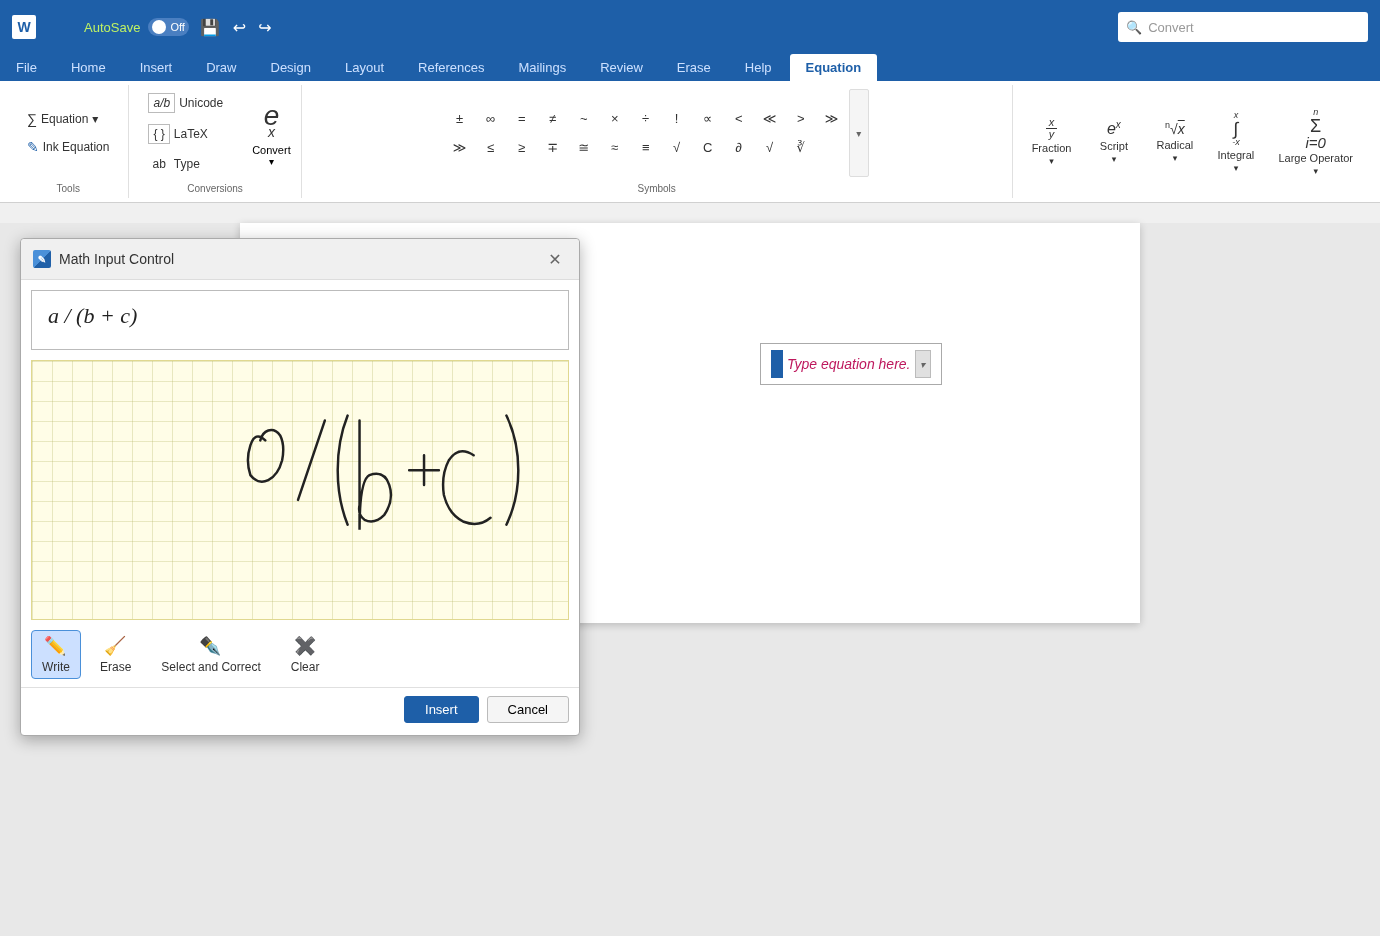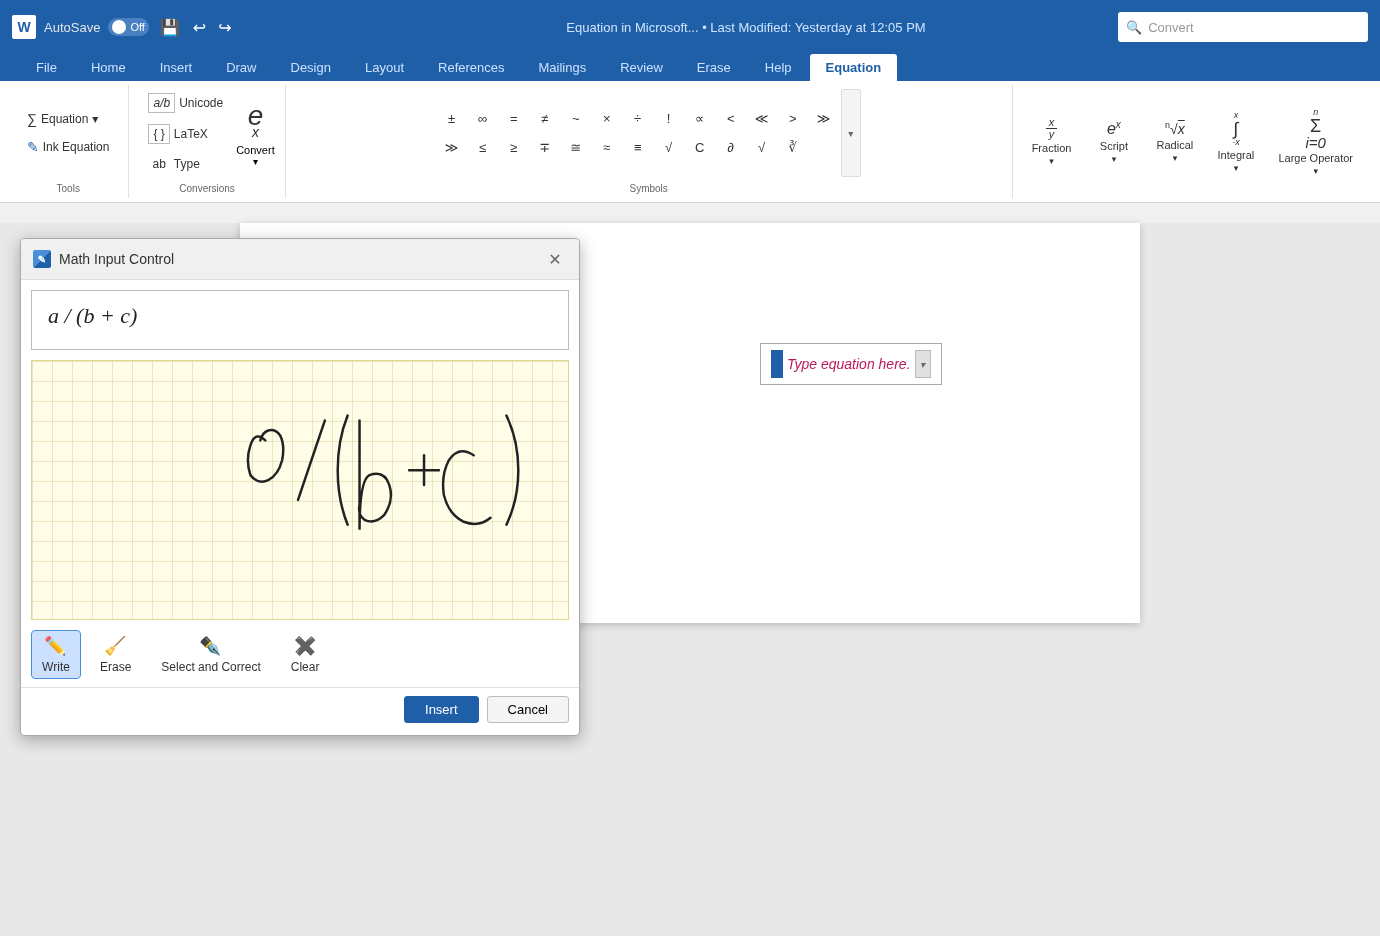--- a/index.html
+++ b/index.html
@@ -21,21 +21,21 @@
       gap: 8px;
       flex: 1;
     }
     .title-bar-icon {
       width: 24px; height: 24px;
       background: white;
       border-radius: 2px;
       display: flex; align-items: center; justify-content: center;
     }
     .title-bar-icon span { color: #1e5fa8; font-weight: bold; font-size: 14px; }
-    .autosave-label { font-size: 13px; color: #e5e5e5; }
+    .autosave-label { font-size: 13px; color: #bef264; margin-left: 40px; }
     .autosave-toggle {
       background: #4a7fc1;
       border-radius: 10px;
       padding: 2px 4px;
       display: flex; align-items: center;
       font-size: 11px; color: white; gap: 4px;
     }
     .toggle-circle { width: 14px; height: 14px; background: white; border-radius: 50%; }
     .title-bar-center {
       flex: 2;
@@ -55,21 +55,21 @@
     }
     .undo-redo { display: flex; align-items: center; gap: 4px; }
     .undo-redo button {
       background: none; border: none; color: white; font-size: 16px; cursor: pointer; padding: 2px 4px;
     }
 
     
     .ribbon-tabs {
       background: #1e5fa8;
       display: flex;
-      padding: 0 20px;
+      padding: 0 0;
       gap: 2px;
     }
     .ribbon-tab {
       padding: 6px 16px;
       font-size: 13px;
       color: #cce0ff;
       cursor: pointer;
       border-radius: 3px 3px 0 0;
     }
     .ribbon-tab.active {
@@ -100,21 +100,21 @@
     .ribbon-section:last-child { border-right: none; }
     .ribbon-section-label {
       font-size: 10px;
       color: #666;
       margin-top: auto;
       padding-top: 2px;
     }
     .ribbon-group {
       display: flex;
       align-items: center;
-      gap: 0;
+      gap: 16px;
       flex: 1;
     }
 
     
     .tools-btns {
       display: flex;
       flex-direction: column;
       gap: 4px;
     }
     .ribbon-btn-small {
@@ -333,24 +333,20 @@
     <div class="autosave-toggle">
       <div class="toggle-circle"></div>
       <span>Off</span>
     </div>
 
     <div class="undo-redo">
       <button style="background:none;border:none;color:white;font-size:16px;cursor:pointer;">💾</button>
       <button style="background:none;border:none;color:white;font-size:16px;cursor:pointer;">↩</button>
       <button style="background:none;border:none;color:white;font-size:16px;cursor:pointer;">↪</button>
     </div>
-  </div>
-  <div class="title-bar-center">
-    <span>Equation in Microsoft...</span>
-    <span>• Last Modified: Yesterday at 12:05 PM</span>
   </div>
   <div class="title-bar-search">
     <span>🔍</span>
     <span style="color:#999">Convert</span>
   </div>
 </div>
 
 <div class="ribbon-tabs">
   <div class="ribbon-tab">File</div>
   <div class="ribbon-tab">Home</div>

